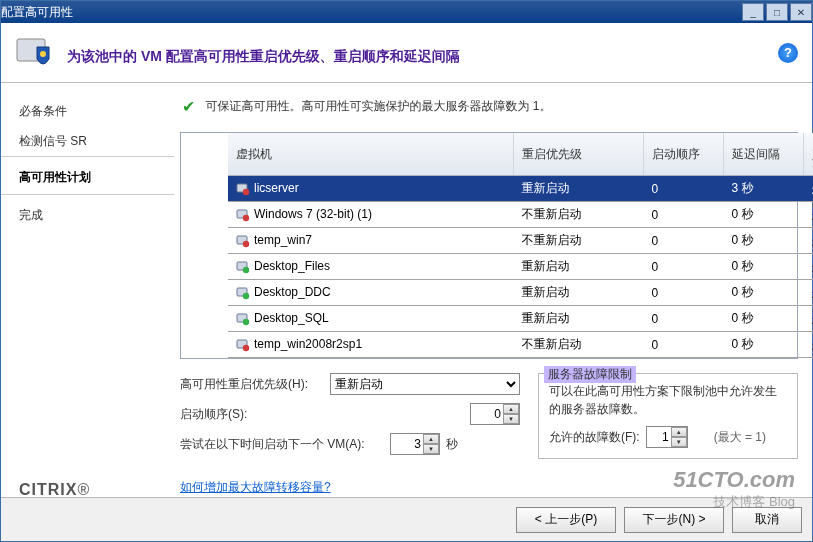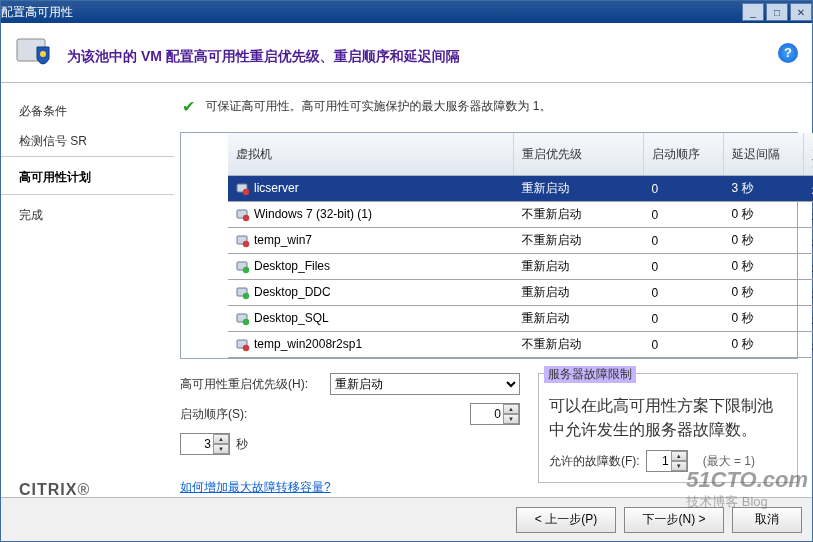--- a/index.html
+++ b/index.html
@@ -44,35 +44,35 @@
 .form-row { display:flex; align-items:center; margin-bottom:8px; }
 .form-row label { width: 150px; }
 .select { width: 190px; height: 22px; font-size:12px; border:1px solid #888; background:#fff; }
 .spinner { width: 50px; height: 22px; text-align:right; font-size:12px; border:1px solid #888; padding-right:18px; position:relative; background:#fff; }
 .spinwrap { position:relative; display:inline-block; }
 .spinbtns { position:absolute; right:1px; top:1px; width:16px; height:20px; display:flex; flex-direction:column; }
 .spinbtns div { flex:1; background:linear-gradient(#f4f4f4,#d9d9d9); border:1px solid #999; font-size:6px; display:flex; align-items:center; justify-content:center; cursor:pointer; }
 
 .fieldset { border:1px solid #bbb; padding:8px 10px 10px; position:relative; }
 .fieldset .legend { position:absolute; top:-8px; left:5px; background:#c4b5fd; padding:0 4px; font-size:12px; }
-.fieldset .desc { font-size:16px; margin-bottom:8px; line-height:1.5;margin-top:12px; }
+.fieldset .desc { font-size:12px; margin-bottom:8px; line-height:1.5; }
 .fieldset .row { display:flex; align-items:center; gap:6px; font-size:12px; }
-.fieldset .max { color:#666; margin-left:9px; }
+.fieldset .max { color:#666; margin-left:20px; }
 
 .linkrow { margin-top:24px; font-size:12px; }
 .linkrow a { color:#0b5fd1; text-decoration:underline; cursor:pointer; }
 
 .brand { position:absolute; left:18px; bottom:42px; font-size:16px; font-weight:bold; color:#555; letter-spacing:1px; }
 .brand .dot { color:#777; }
 
 .footer { height: 44px; border-top:1px solid #bbb; display:flex; align-items:center; justify-content:flex-end; padding:0 10px; background:#f0f0f0; gap:8px; }
 .btn { min-width:100px; height:26px; font-size:12px; background:linear-gradient(#fdfdfd,#e4e4e4); border:1px solid #888; cursor:pointer; padding:0 10px; }
 
-.watermark { position:absolute; right:4px; bottom:30px; font-size:22px; color:rgba(80,80,80,0.55); font-weight:bold; font-style:italic; pointer-events:none; }
-.watermark .sub { font-size:13px; display:block; font-style:normal; font-weight:normal; color:rgba(80,80,80,0.45); }
+.watermark { position:absolute; right:17px; bottom:30px; font-size:22px; color:rgba(80,80,80,0.55); font-weight:bold; font-style:italic; pointer-events:none; }
+.watermark .sub { font-size:13px; display:block; text-align:right; font-style:normal; font-weight:normal; color:rgba(80,80,80,0.45); }
 
 .rel { position:relative; }
 </style>
 </head>
 <body>
 
 <div class="window rel">
   <div class="titlebar">
     <span class="title">配置高可用性</span>
     <div class="winbtns">
@@ -205,20 +205,21 @@
             <span style="flex:1"></span>
             <span class="spinwrap">
               <input class="spinner" value="0" style="">
               <span class="spinbtns">
                   <div>▲</div>
                   <div>▼</div>
                 </span>
             </span>
           </div>
           <div class="form-row">
+            <label style="width:210px">尝试在以下时间启动下一个 VM(A):</label>
             <span class="spinwrap">
               <input class="spinner" value="3" style="">
               <span class="spinbtns">
                   <div>▲</div>
                   <div>▼</div>
                 </span>
             </span>
             <span style="margin-left:6px">秒</span>
           </div>
           <div class="linkrow">

